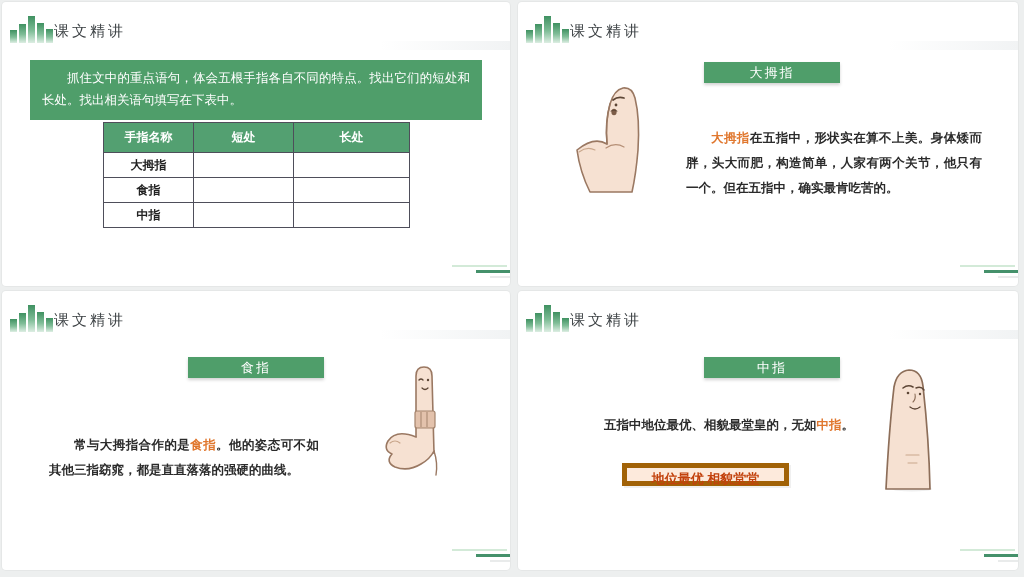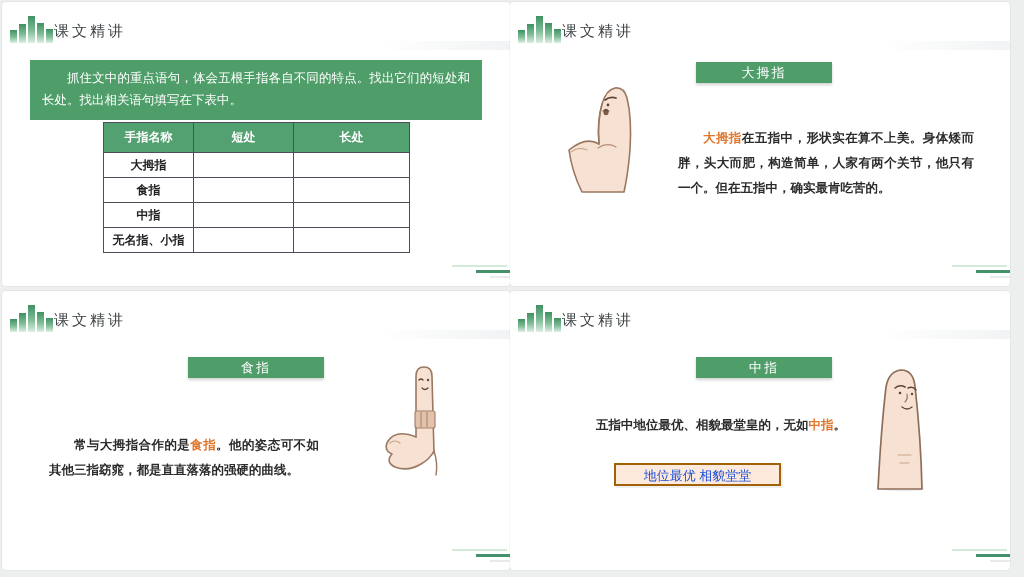--- a/index.html
+++ b/index.html
@@ -6,21 +6,21 @@
   body{
     width:1024px;height:577px;
     background:#edefef;
     font-family:"Liberation Sans", sans-serif;
     overflow:hidden;
   }
   .grid{
     display:grid;
     grid-template-columns:508px 500px;
     grid-template-rows:284px 279px;
-    gap:5px 0;
+    gap:5px 8px;
     margin:2px 10px 7px 2px;
     border-radius:11px;
   }
   .slide{
     position:relative;
     background:#ffffff;
     border-radius:4px;
     overflow:hidden;
     box-shadow:0 0 0 1px rgba(0,0,0,0.03);
   }
@@ -77,22 +77,22 @@
   .desc{
     position:absolute;
     font-size:12.5px;font-weight:bold;color:#2b2b2b;
     line-height:25px;text-align:justify;
   }
   .desc .hl{color:#e0772e;}
   .desc.indent{text-indent:2em;margin-top:18px;}
   .illus{position:absolute;}
   .callout{
     position:absolute;left:104px;top:172px;width:167px;height:23px;
-    box-sizing:border-box;background:#fdeadc;border:2px solid #a16207;
-    color:#1d4ed8;font-size:13px;font-weight:normal;line-height:21px;text-align:center;
+    box-sizing:border-box;background:#fdeadc;border:5px solid #a16207;
+    color:#c2410c;font-size:13px;font-weight:bold;line-height:21px;text-align:center;
     box-shadow:2px 2px 0 rgba(0,0,0,0.06);
   }
 </style>
 </head>
 <body>
 
 <div class="grid">
 
   <div class="slide">
     <div class="hdr-icon">
@@ -128,25 +128,20 @@
         <tr>
           <td>食指</td>
           <td></td>
           <td></td>
         </tr>
         <tr>
           <td>中指</td>
           <td></td>
           <td></td>
         </tr>
-        <tr>
-          <td>无名指、小指</td>
-          <td></td>
-          <td></td>
-        </tr>
       </tbody>
         </table>
     </div>
 
     <div class="corner">
       <div class="l1"></div>
         <div class="l2"></div>
         <div class="l3"></div>
     </div>
   </div>

